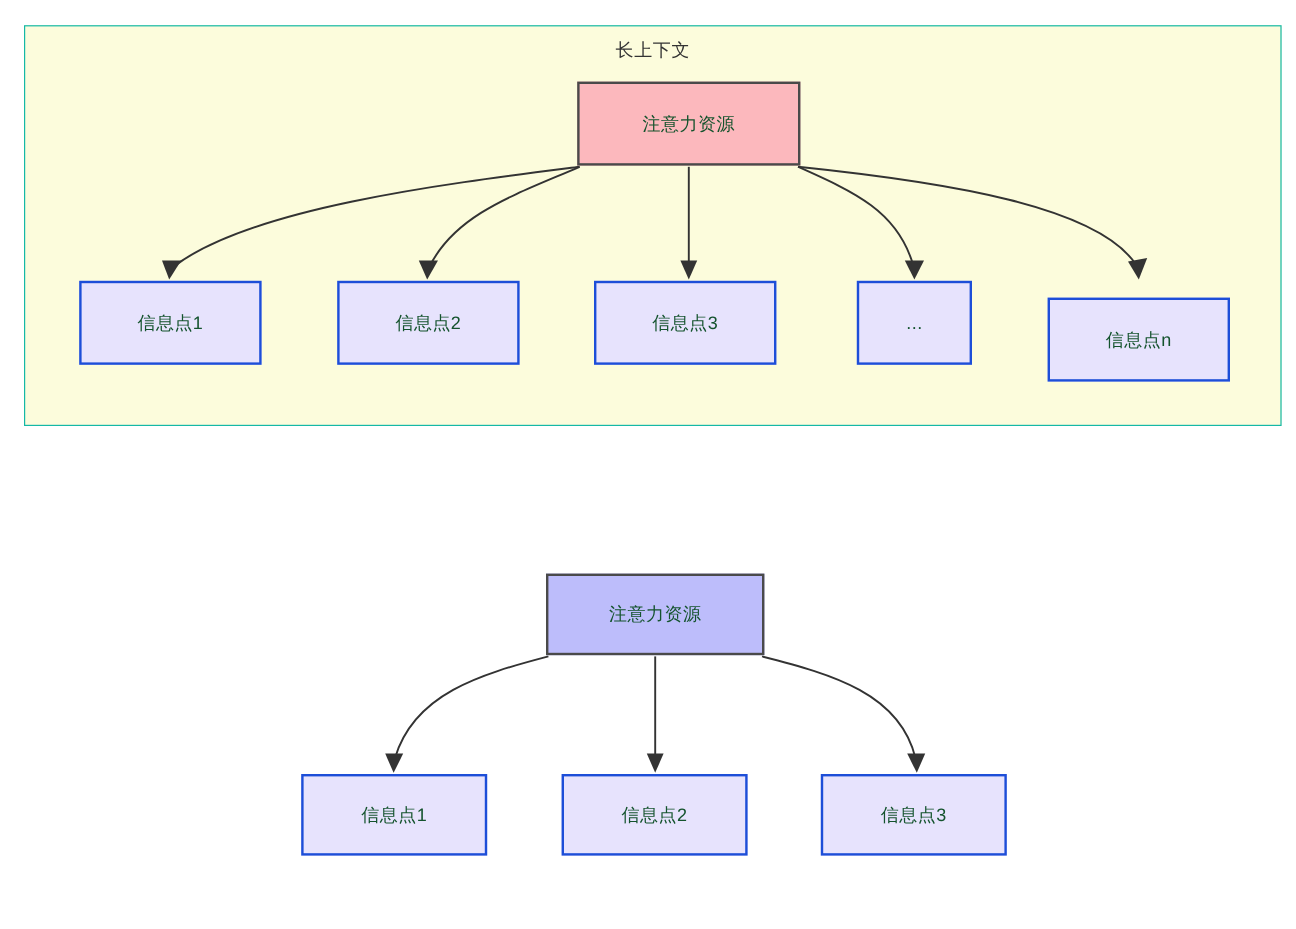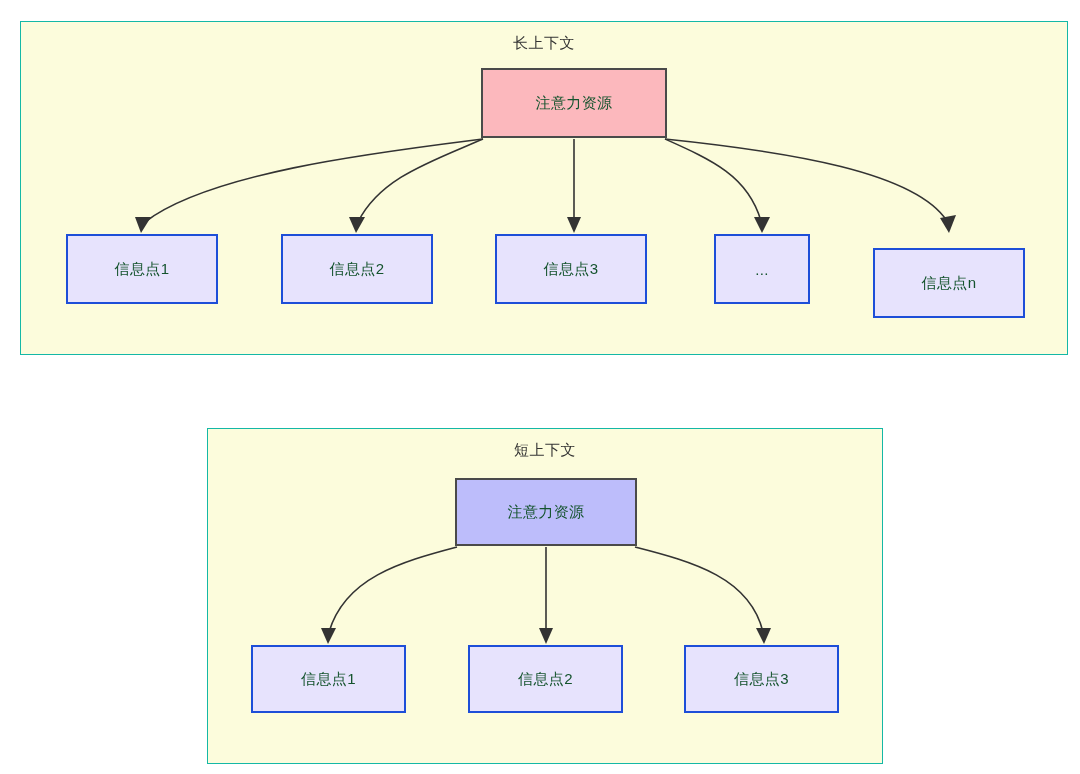--- a/index.html
+++ b/index.html
@@ -145,23 +145,20 @@
   <div class="node node-leaf" id="node-long-3">
     <span>信息点3</span>
   </div>
   <div class="node node-leaf" id="node-long-4">
     <span>...</span>
   </div>
   <div class="node node-leaf" id="node-long-5">
     <span>信息点n</span>
   </div>
 
-  <div class="panel" id="panel-short">
-    <div class="panel-title">短上下文</div>
-  </div>
 
   <svg class="edge-layer" id="edges-short" viewBox="0 0 1080 774" width="1080" height="774">
 
     <path class="edge-path" d="M 457 547 C 400 562 345 578 329 632"></path>
     <polygon class="edge-head" points="328,644 321,628 336,628"></polygon>
 
     <path class="edge-path" d="M 546 547 L 546 632"></path>
     <polygon class="edge-head" points="546,644 539,628 553,628"></polygon>
 
     <path class="edge-path" d="M 635 547 C 694 562 750 578 763 632"></path>

